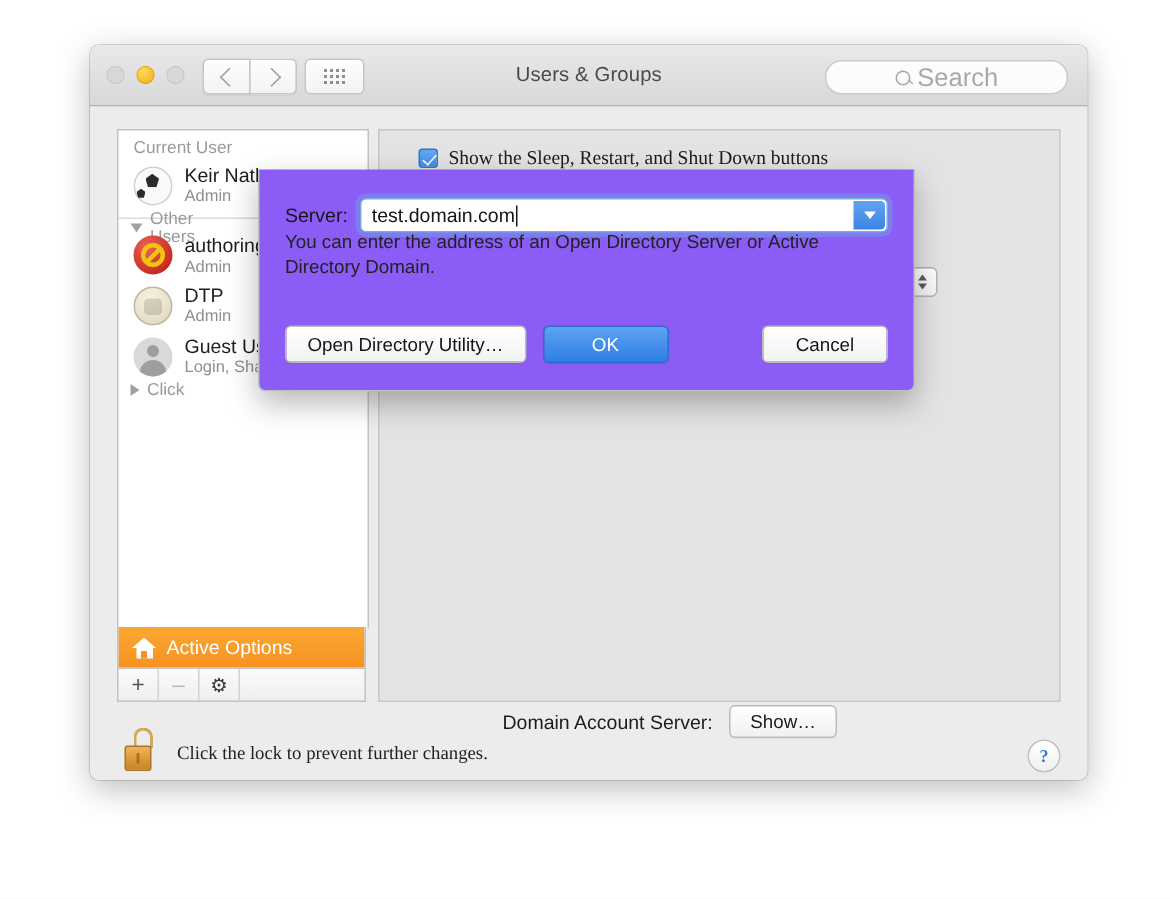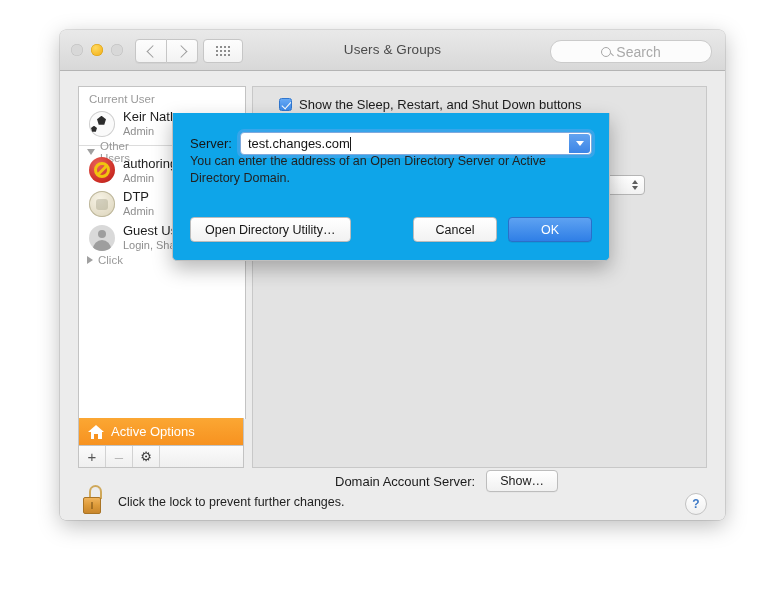--- a/index.html
+++ b/index.html
@@ -65,21 +65,21 @@
   }
   .searchbox {
     position: absolute; right: 13px; top: 10px;
     width: 160px; height: 21px; border-radius: 11px;
     background: #fcfcfc; border: 1px solid #cbcbcb;
     display: flex; align-items: center; justify-content: center;
   }
   .searchinner { display: flex; align-items: center; gap: 5px; }
   .mag { width: 8px; height: 8px; border: 1.3px solid #a8a8a8; border-radius: 50%; position: relative; }
   .mag::after { content:""; position:absolute; width:4px; height:1.3px; background:#a8a8a8; transform: rotate(45deg); right:-3.5px; bottom:0px; }
-  .searchph { font-size: 14px; color: #a9a9a9; }
+  .searchph { font-size: 17px; color: #a9a9a9; }
 
   
   .wbody { position: relative; height: 450px; background: #ececec; }
 
   
   .sidebar {
     position: absolute; left: 18px; top: 15px;
     width: 166px; height: 332px;
     background: #ffffff;
     border: 1px solid #c3c3c3;
@@ -159,21 +159,21 @@
   }
   .cb.on {
     background: linear-gradient(to bottom, #67a9f5 0%, #3e8ceb 100%);
     border: 1px solid #2f76cf;
   }
   .cb.on::after {
     content: ""; position: absolute; left: 3.6px; top: 1px;
     width: 4px; height: 7.5px; border: solid #ffffff; border-width: 0 1.8px 1.8px 0;
     transform: rotate(42deg);
   }
-  .cblabel { font-size: 13px; color: #1b1b1b; white-space: nowrap; }
+  .cblabel { font-size: 13px; color: #1b1b1b; white-space: nowrap; font-family: Liberation Serif, serif; }
   .popup {
     display: inline-flex; align-items: center; justify-content: space-between;
     width: 132px; height: 20px; margin-left: 10px;
     background: linear-gradient(to bottom, #ffffff, #f2f2f2);
     border: 1px solid #b5b5b5; border-radius: 4px;
     padding: 0 6px 0 9px; box-sizing: border-box;
   }
   .popup .pv { font-size: 12.5px; color: #1b1b1b; }
   .updown { display: flex; flex-direction: column; gap: 2px; align-items: center; }
   .updown i { width: 0; height: 0; display: block; }
@@ -185,21 +185,21 @@
   .pushbtn {
     height: 22px; padding: 0 13px; border-radius: 4px;
     background: linear-gradient(to bottom, #ffffff, #f1f1f1);
     border: 1px solid #bdbdbd; box-sizing: border-box;
     display: inline-flex; align-items: center; justify-content: center;
     font-size: 12.5px; color: #1b1b1b;
     box-shadow: 0 0.5px 0.5px rgba(0,0,0,0.05);
   }
 
   
-  .footer { position: absolute; left: 0; right: 0; top: 412px; height: 38px; }
+  .footer { position: absolute; left: 0; right: 0; top: 412px; height: 38px; font-family: Liberation Serif, serif; }
   .lock { position: absolute; left: 22px; top: 2px; width: 24px; height: 30px; }
   .lock .shackle {
     position: absolute; left: 7px; top: 0; width: 13px; height: 14px;
     border: 2px solid #cfa85a; border-bottom: none; border-radius: 7px 7px 0 0;
     background: transparent; box-sizing: border-box;
   }
   .lock .bodyb {
     position: absolute; left: 1px; top: 12px; width: 18px; height: 17px;
     background: linear-gradient(to bottom, #f0b35a 0%, #dd9a39 50%, #c8862c 100%);
     border: 1px solid #a97425; border-radius: 2px; box-sizing: border-box;
@@ -216,21 +216,21 @@
     border: 1px solid #c2c2c2;
     display: flex; align-items: center; justify-content: center;
     font-size: 12px; color: #3d79c6; font-weight: bold;
   }
 
   
   .sheet {
     position: absolute;
     left: 112px; top: 42px;
     width: 436px; height: 147px;
-    background: #0ea5e9;
+    background: #8b5cf6;
     border: 1px solid #bfbfbf;
     border-top: none;
     border-radius: 0 0 5px 5px;
     box-shadow: 0 8px 20px rgba(0,0,0,0.28);
     z-index: 50;
   }
   .sheetrow1 { position: absolute; left: 17px; top: 19px; right: 17px; display: flex; align-items: center; gap: 8px; }
   .slabel { font-size: 13px; color: #161616; white-space: nowrap; }
   .combowrap {
     flex: 1; position: relative; height: 23px;
@@ -446,33 +446,33 @@
         </span>
         <span class="foottext">Click the lock to prevent further changes.</span>
         <span class="helpbtn">?</span>
       </div>
 
       <div class="sheet">
         <div class="sheetrow1">
           <span class="slabel">Server:</span>
           <span class="combowrap">
             <span class="combo">
-              <span class="val">test.changes.com</span>
+              <span class="val">test.domain.com</span>
               <span class="caret"></span>
               <span class="arrowbtn">
                 <i></i>
               </span>
             </span>
           </span>
         </div>
 
         <div class="sheethelp">You can enter the address of an Open Directory Server or Active Directory Domain.</div>
 
         <div class="sheetbtns">
           <span class="btn plain odu">Open Directory Utility…</span>
+          <span class="btn ok">OK</span>
           <span class="btn plain cancel">Cancel</span>
-          <span class="btn ok">OK</span>
         </div>
       </div>
 
     </div>
   </div>
 </div>
 
 </body></html>

